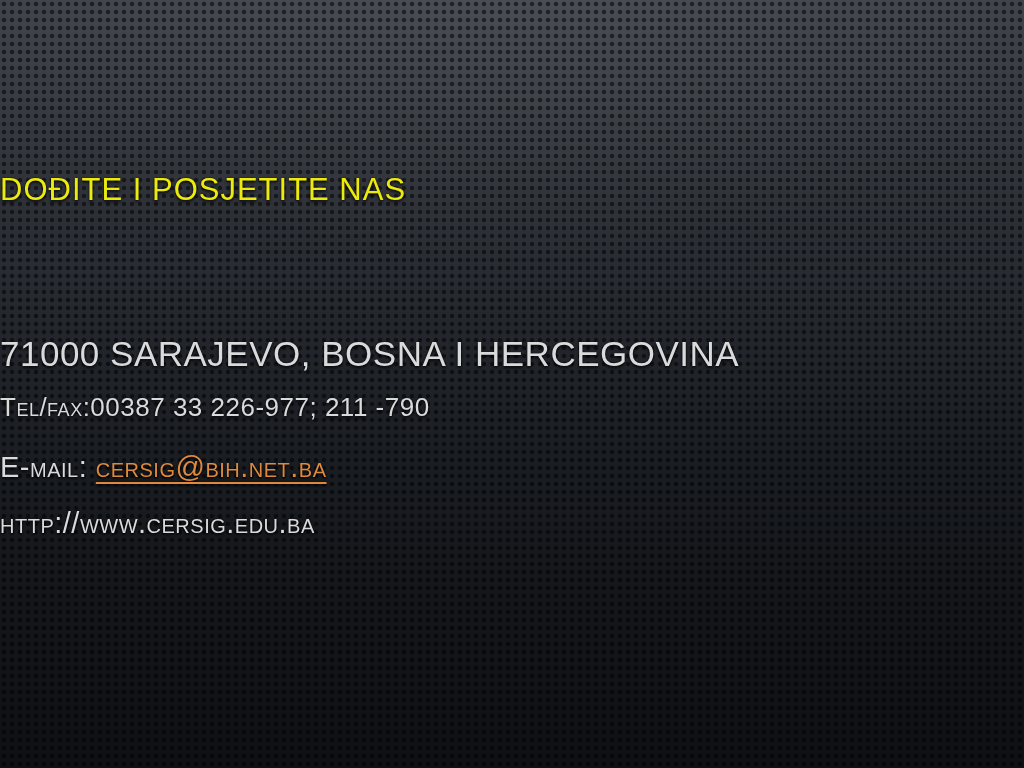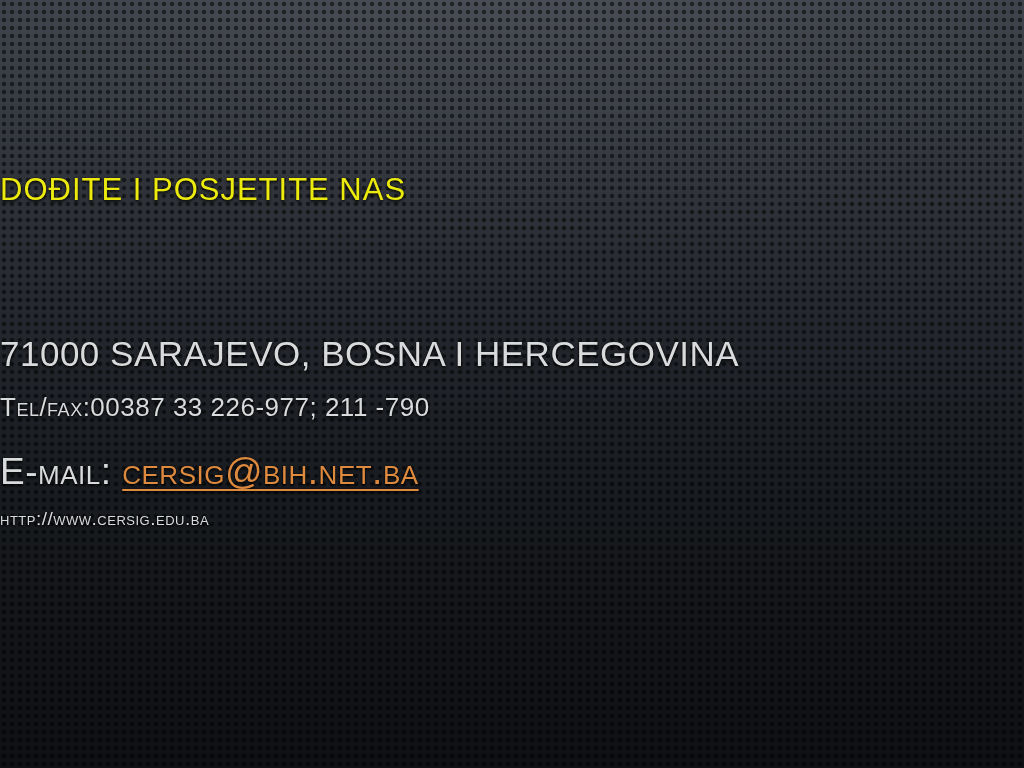--- a/index.html
+++ b/index.html
@@ -56,36 +56,36 @@
 
   .phone {
     top: 394px;
     font-size: 26px;
     color: var(--body-text, #d9dadc);
     font-variant: small-caps;
   }
 
   .email {
     top: 453px;
-    font-size: 37px;
+    font-size: 29px;
     color: var(--body-text, #d9dadc);
     font-variant: small-caps;
   }
 
   .email a {
     color: var(--link, #dd8a3f);
     text-decoration: underline;
     text-decoration-thickness: 2px;
     text-underline-offset: 5px;
     cursor: pointer;
   }
 
   .web {
     top: 509px;
-    font-size: 19px;
+    font-size: 29px;
     color: var(--body-text, #d9dadc);
     font-variant: small-caps;
   }
 </style>
 </head>
 <body>
 
 <div class="slide">
 
   <div class="line title">DOĐITE I POSJETITE NAS</div>

